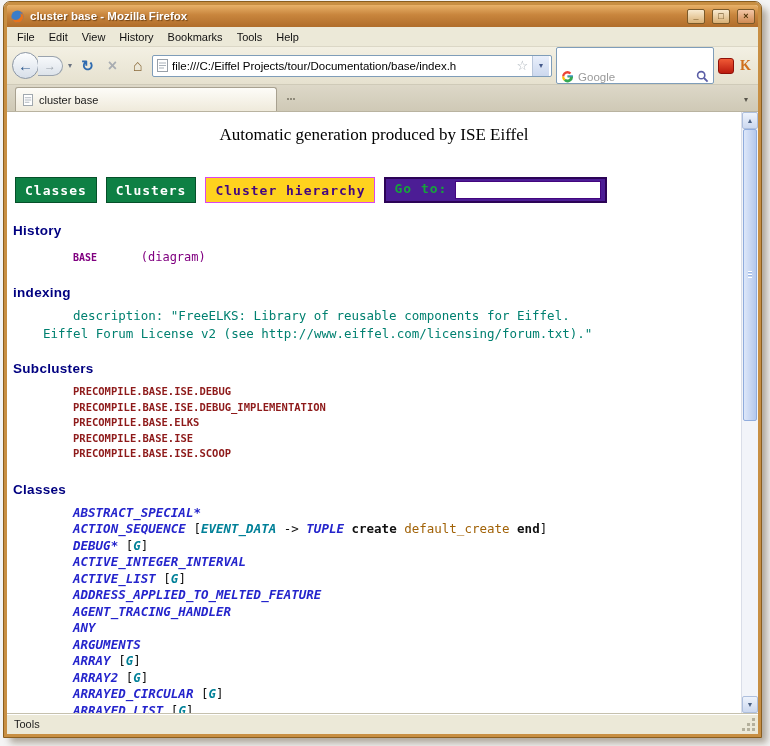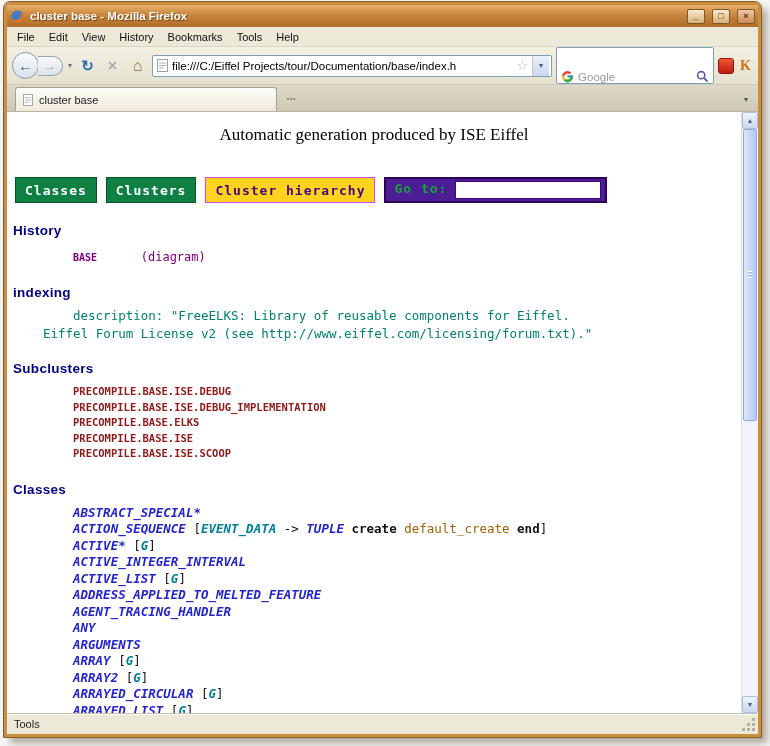--- a/index.html
+++ b/index.html
@@ -235,21 +235,21 @@
           <div class="subcluster-line">PRECOMPILE.BASE.ISE.DEBUG_IMPLEMENTATION</div>
           <div class="subcluster-line">PRECOMPILE.BASE.ELKS</div>
           <div class="subcluster-line">PRECOMPILE.BASE.ISE</div>
           <div class="subcluster-line">PRECOMPILE.BASE.ISE.SCOOP</div>
         </div>
 
       <div class="sec-h">Classes</div>
       <div class="classes-list">
           <div class="class-line"><span class="seg-link">ABSTRACT_SPECIAL*</span></div>
           <div class="class-line"><span class="seg-link">ACTION_SEQUENCE</span><span class="seg-plain"> [</span><span class="seg-generic">EVENT_DATA</span><span class="seg-plain"> -&gt; </span><span class="seg-link">TUPLE</span><span class="seg-plain"> </span><span class="seg-keyword">create</span><span class="seg-plain"> </span><span class="seg-feature">default_create</span><span class="seg-plain"> </span><span class="seg-keyword">end</span><span class="seg-plain">]</span></div>
-          <div class="class-line"><span class="seg-link">ACTIVE*</span><span class="seg-plain"> [</span><span class="seg-generic">G</span><span class="seg-plain">]</span></div>
+          <div class="class-line"><span class="seg-link">DEBUG*</span><span class="seg-plain"> [</span><span class="seg-generic">G</span><span class="seg-plain">]</span></div>
           <div class="class-line"><span class="seg-link">ACTIVE_INTEGER_INTERVAL</span></div>
           <div class="class-line"><span class="seg-link">ACTIVE_LIST</span><span class="seg-plain"> [</span><span class="seg-generic">G</span><span class="seg-plain">]</span></div>
           <div class="class-line"><span class="seg-link">ADDRESS_APPLIED_TO_MELTED_FEATURE</span></div>
           <div class="class-line"><span class="seg-link">AGENT_TRACING_HANDLER</span></div>
           <div class="class-line"><span class="seg-link">ANY</span></div>
           <div class="class-line"><span class="seg-link">ARGUMENTS</span></div>
           <div class="class-line"><span class="seg-link">ARRAY</span><span class="seg-plain"> [</span><span class="seg-generic">G</span><span class="seg-plain">]</span></div>
           <div class="class-line"><span class="seg-link">ARRAY2</span><span class="seg-plain"> [</span><span class="seg-generic">G</span><span class="seg-plain">]</span></div>
           <div class="class-line"><span class="seg-link">ARRAYED_CIRCULAR</span><span class="seg-plain"> [</span><span class="seg-generic">G</span><span class="seg-plain">]</span></div>
           <div class="class-line"><span class="seg-link">ARRAYED_LIST</span><span class="seg-plain"> [</span><span class="seg-generic">G</span><span class="seg-plain">]</span></div>

